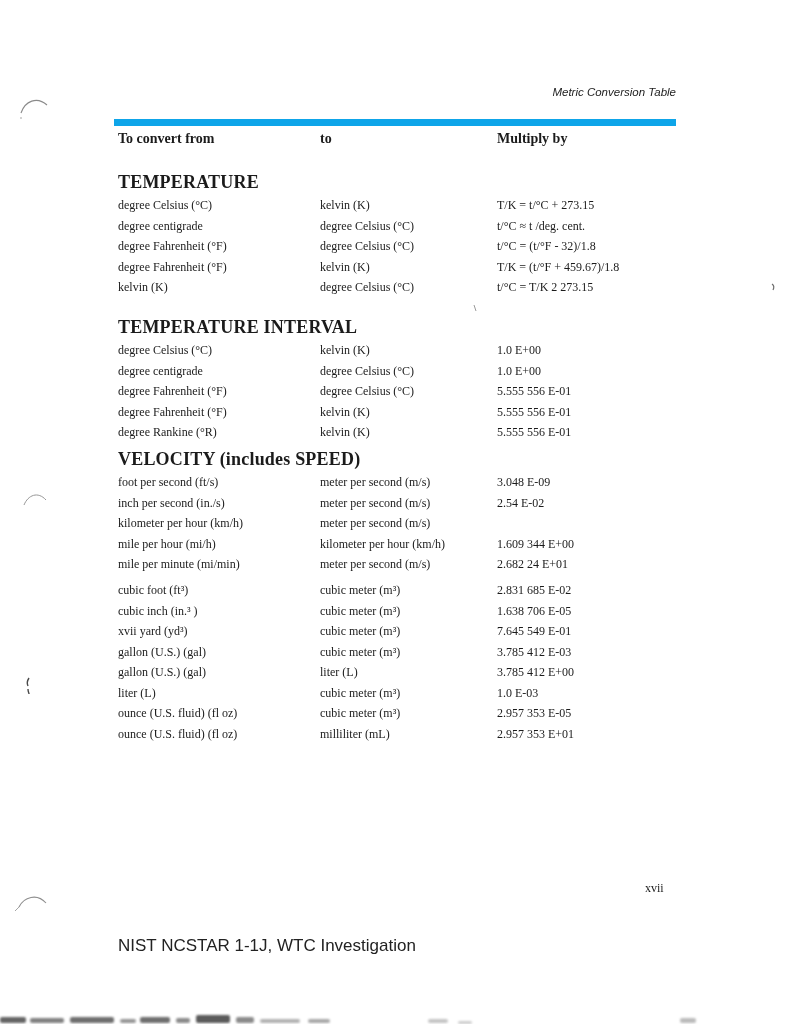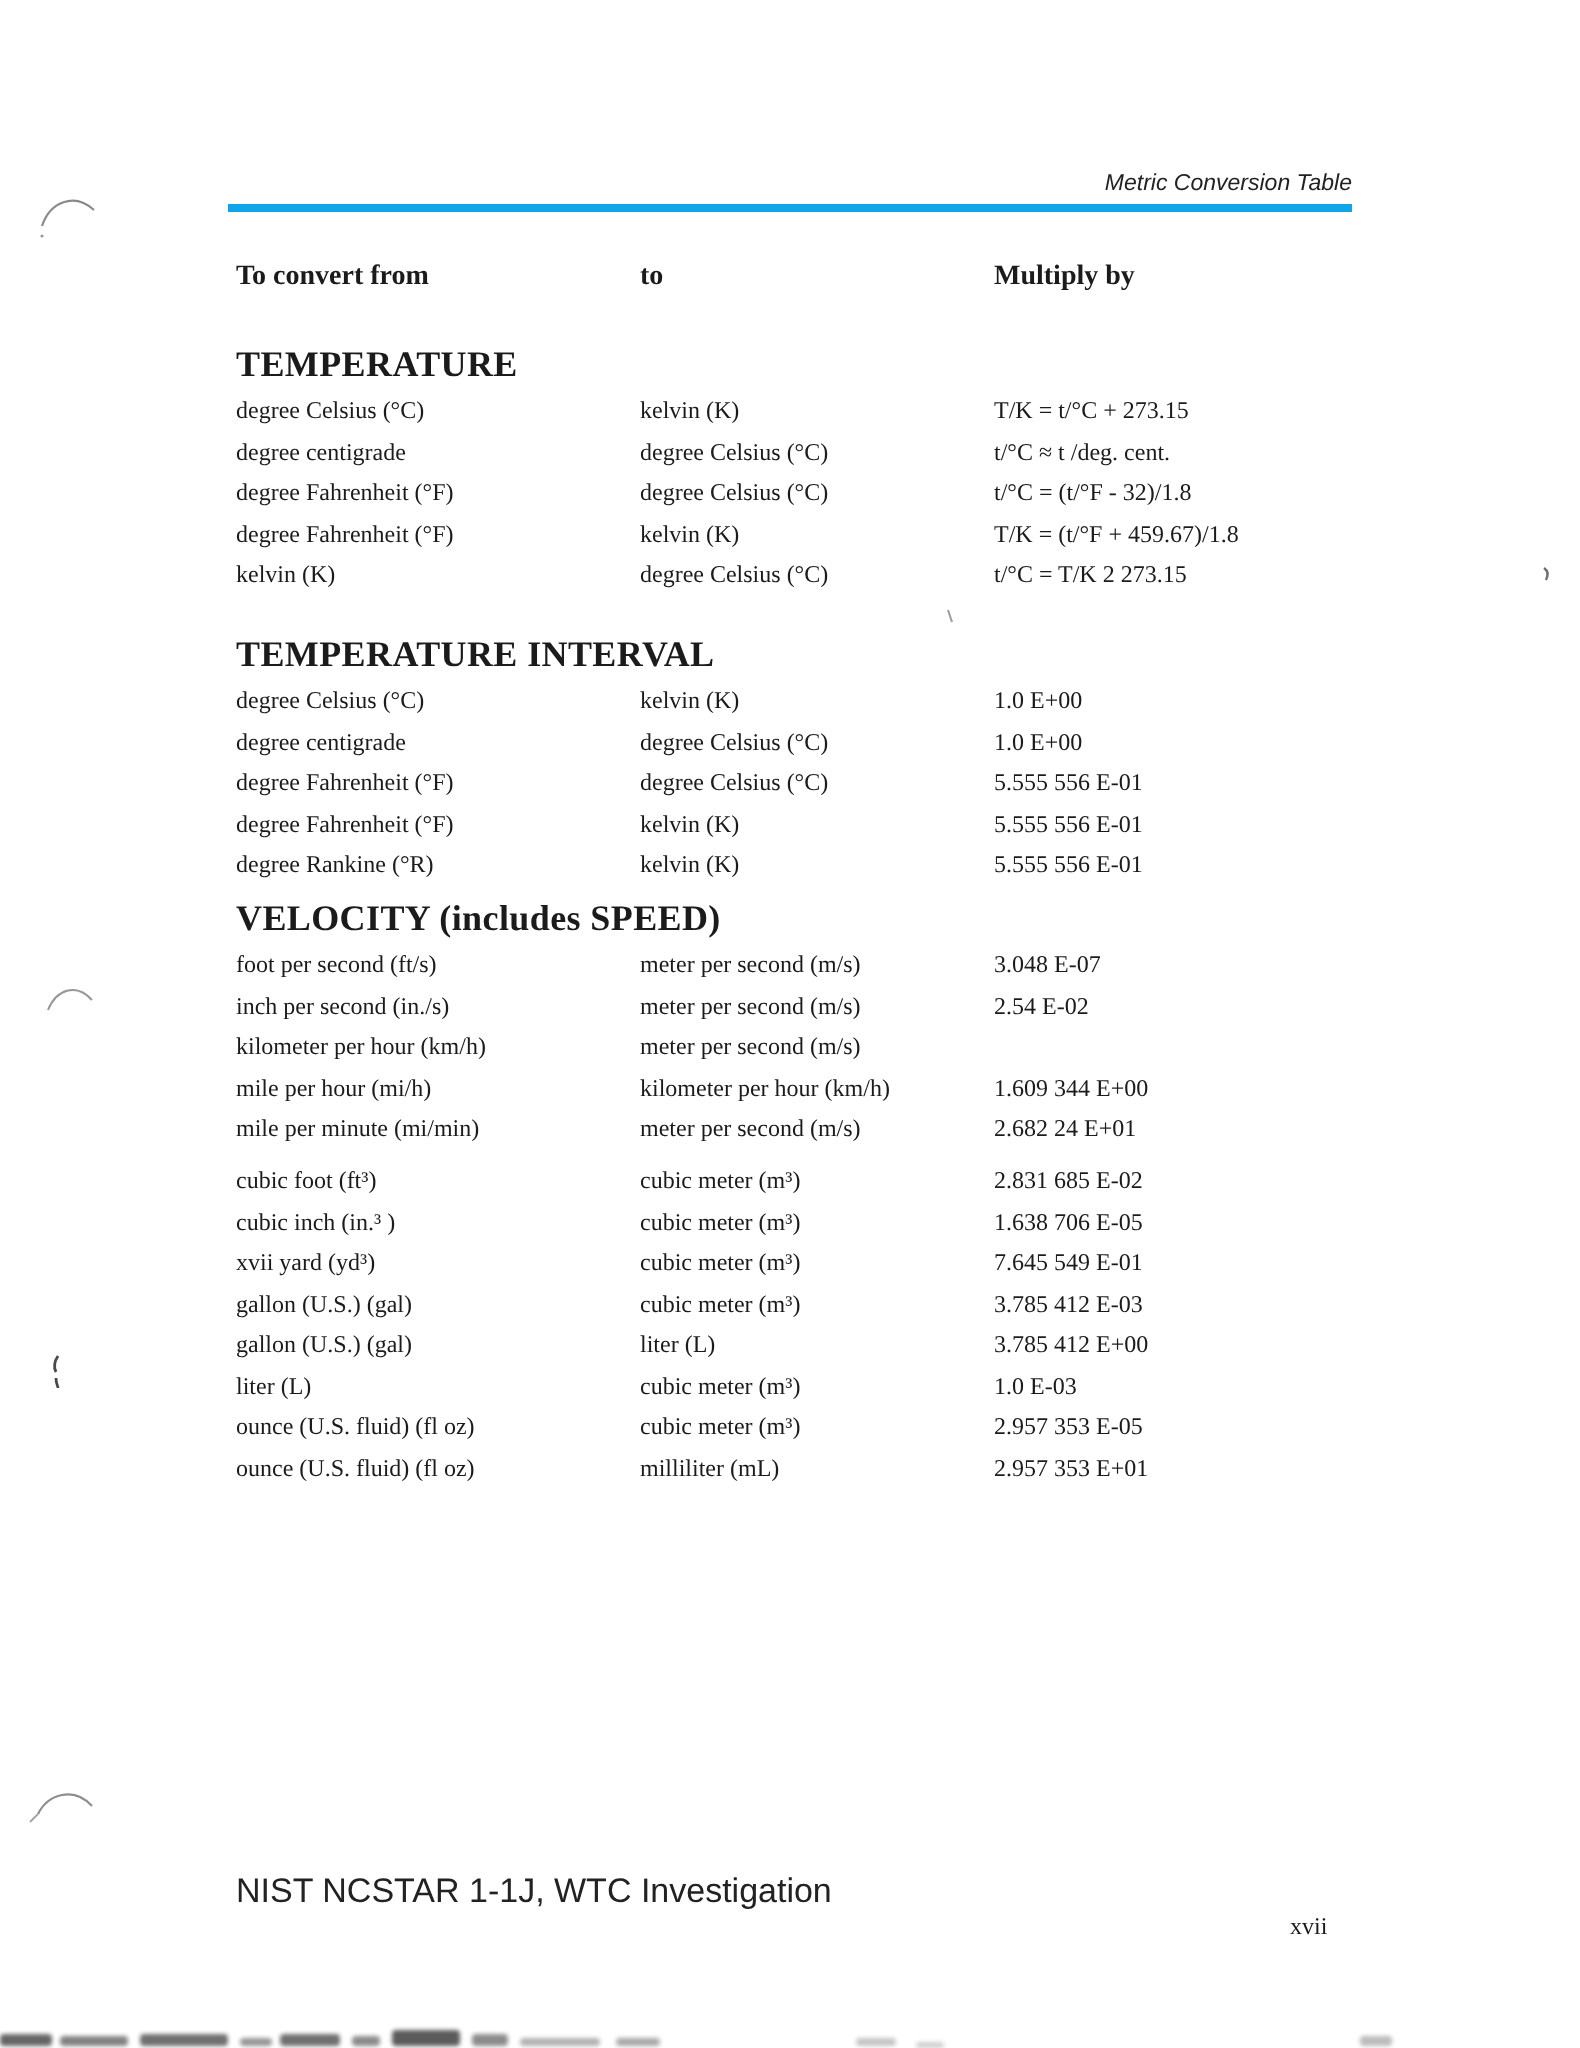--- a/index.html
+++ b/index.html
@@ -13,22 +13,22 @@
   }
   .page{position:absolute;inset:0;}
 
   
   .running-header{
     position:absolute;top:85px;left:114px;width:562px;
     text-align:right;
     font-family:"Liberation Sans", sans-serif;
     font-style:italic;
     font-size:11.5px;line-height:14px;
-    padding-bottom:3px;
-    border-bottom:4px solid #0ea5e9;
+    padding-bottom:20px;
+    border-bottom:7px solid #0ea5e9;
     color:#222;
   }
 
   
   .col-headers{
     position:absolute;top:130px;left:118px;width:560px;
     display:grid;grid-template-columns:202px 177px 1fr;
     font-weight:bold;font-size:14px;line-height:18px;
   }
 
@@ -52,21 +52,21 @@
   .rows{margin-top:5px;}
   .cell{white-space:nowrap;overflow:visible;}
 
   
   .footer-left{
     position:absolute;top:908px;left:118px;
     font-family:"Liberation Sans", sans-serif;
     font-size:17px;color:#222;margin-top:28px;
   }
   .footer-right{
-    position:absolute;top:956px;left:645px;
+    position:absolute;top:881px;left:645px;
     font-size:12px;color:#1b1b1b;
   }
 
   
   .artifact-svg{position:absolute;inset:0;pointer-events:none;}
   .smudge{
     position:absolute;background:#3f3f3f;border-radius:2px;
     filter:blur(1.1px);
   }
 </style>
@@ -141,21 +141,21 @@
         <div class="cell">kelvin (K)</div>
         <div class="cell">5.555 556 E-01</div>
       </div>
     </div>
 
     <div class="section-heading s2">VELOCITY (includes SPEED)</div>
     <div class="rows">
       <div class="row">
         <div class="cell">foot per second (ft/s)</div>
         <div class="cell">meter per second (m/s)</div>
-        <div class="cell">3.048 E-07</div>
+        <div class="cell">3.048 E-09</div>
       </div>
       <div class="row">
         <div class="cell">inch per second (in./s)</div>
         <div class="cell">meter per second (m/s)</div>
         <div class="cell">2.54 E-02</div>
       </div>
       <div class="row">
         <div class="cell">kilometer per hour (km/h)</div>
         <div class="cell">meter per second (m/s)</div>
       </div>

